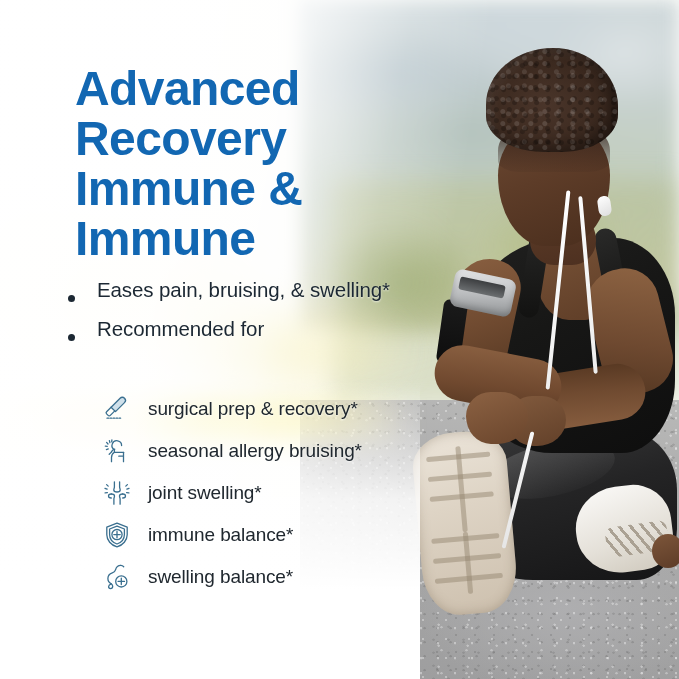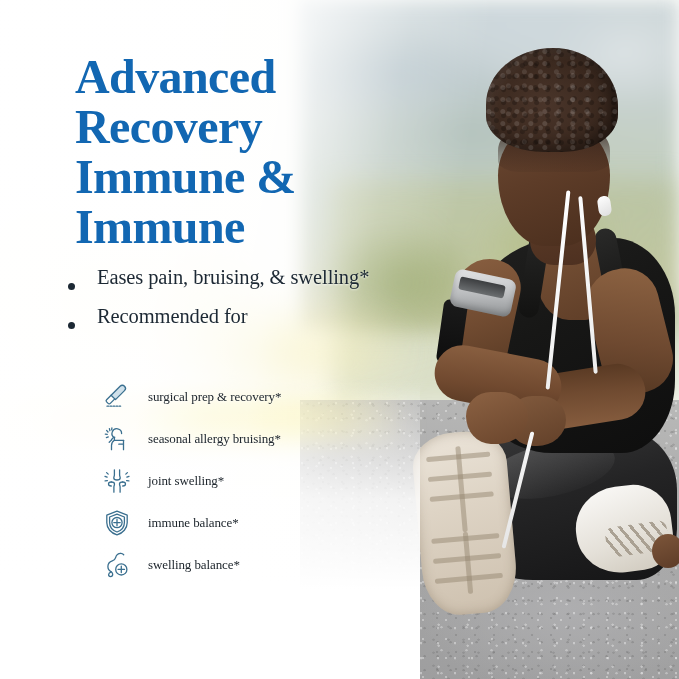--- a/index.html
+++ b/index.html
@@ -254,21 +254,21 @@
       repeating-linear-gradient(58deg, rgba(160,150,135,.85) 0 3px, rgba(255,255,255,0) 3px 9px);
     border-radius:8px; transform:rotate(-8deg);
   }
   .foot-skin {
     left:652px; top:534px; width:32px; height:34px;
     background:linear-gradient(160deg,#7d563a,#5c3b27);
     border-radius:50%;
   }
 
   
-  .copy { position:absolute; left:0; top:0; width:420px; height:602px;font-family:Liberation Serif, serif; }
+  .copy { position:absolute; left:0; top:12px; width:420px; height:602px; }
 
   .headline {
     position:absolute; left:75px; top:52px; width:330px;
     color:#1267b2;
     font-size:48px;
     font-weight:bold;
     line-height:1.04;
     letter-spacing:-0.6px;
     text-shadow:0 1px 2px rgba(255,255,255,.8);
   }
@@ -300,21 +300,21 @@
   }
   .icon-slot {
     width:42px; height:40px;
     flex:0 0 auto;
     display:flex; align-items:center; justify-content:center;
   }
   .icon-slot svg { display:block; }
   .icon-label {
     margin-left:10px;
     color:#20282f;
-    font-size:13px;
+    font-size:19px;
     letter-spacing:-.1px;
     text-shadow:0 1px 2px rgba(255,255,255,.75);
   }
 </style>
 </head>
 <body>
 
 <div id="stage">
 
   <div class="photo-layer">

